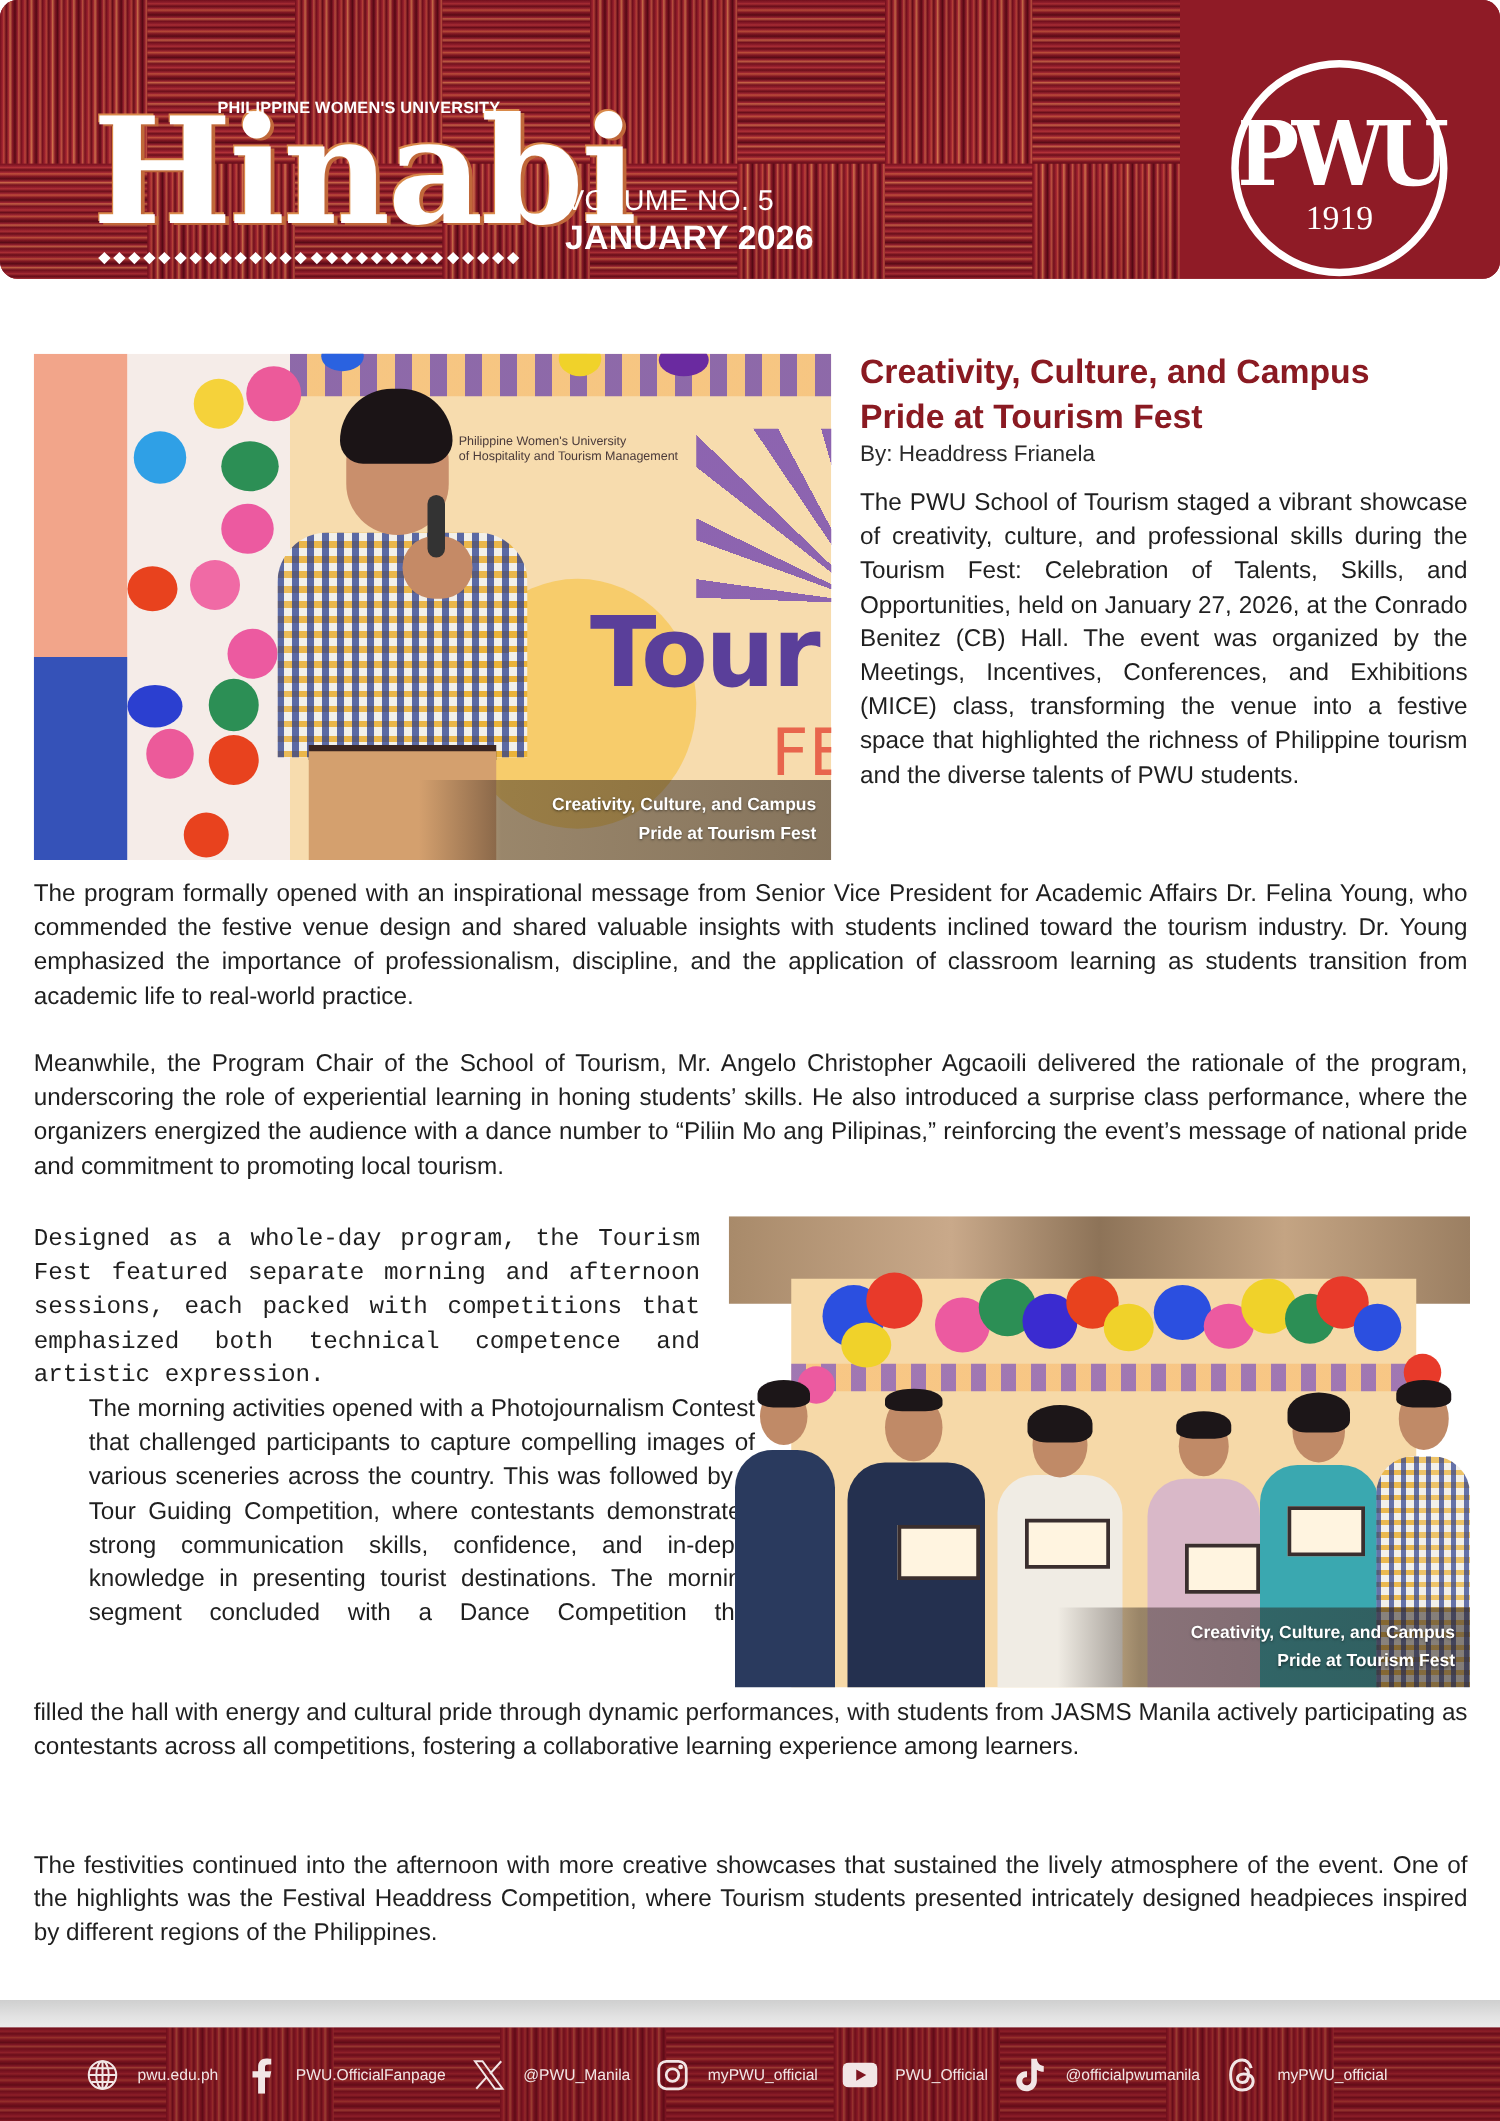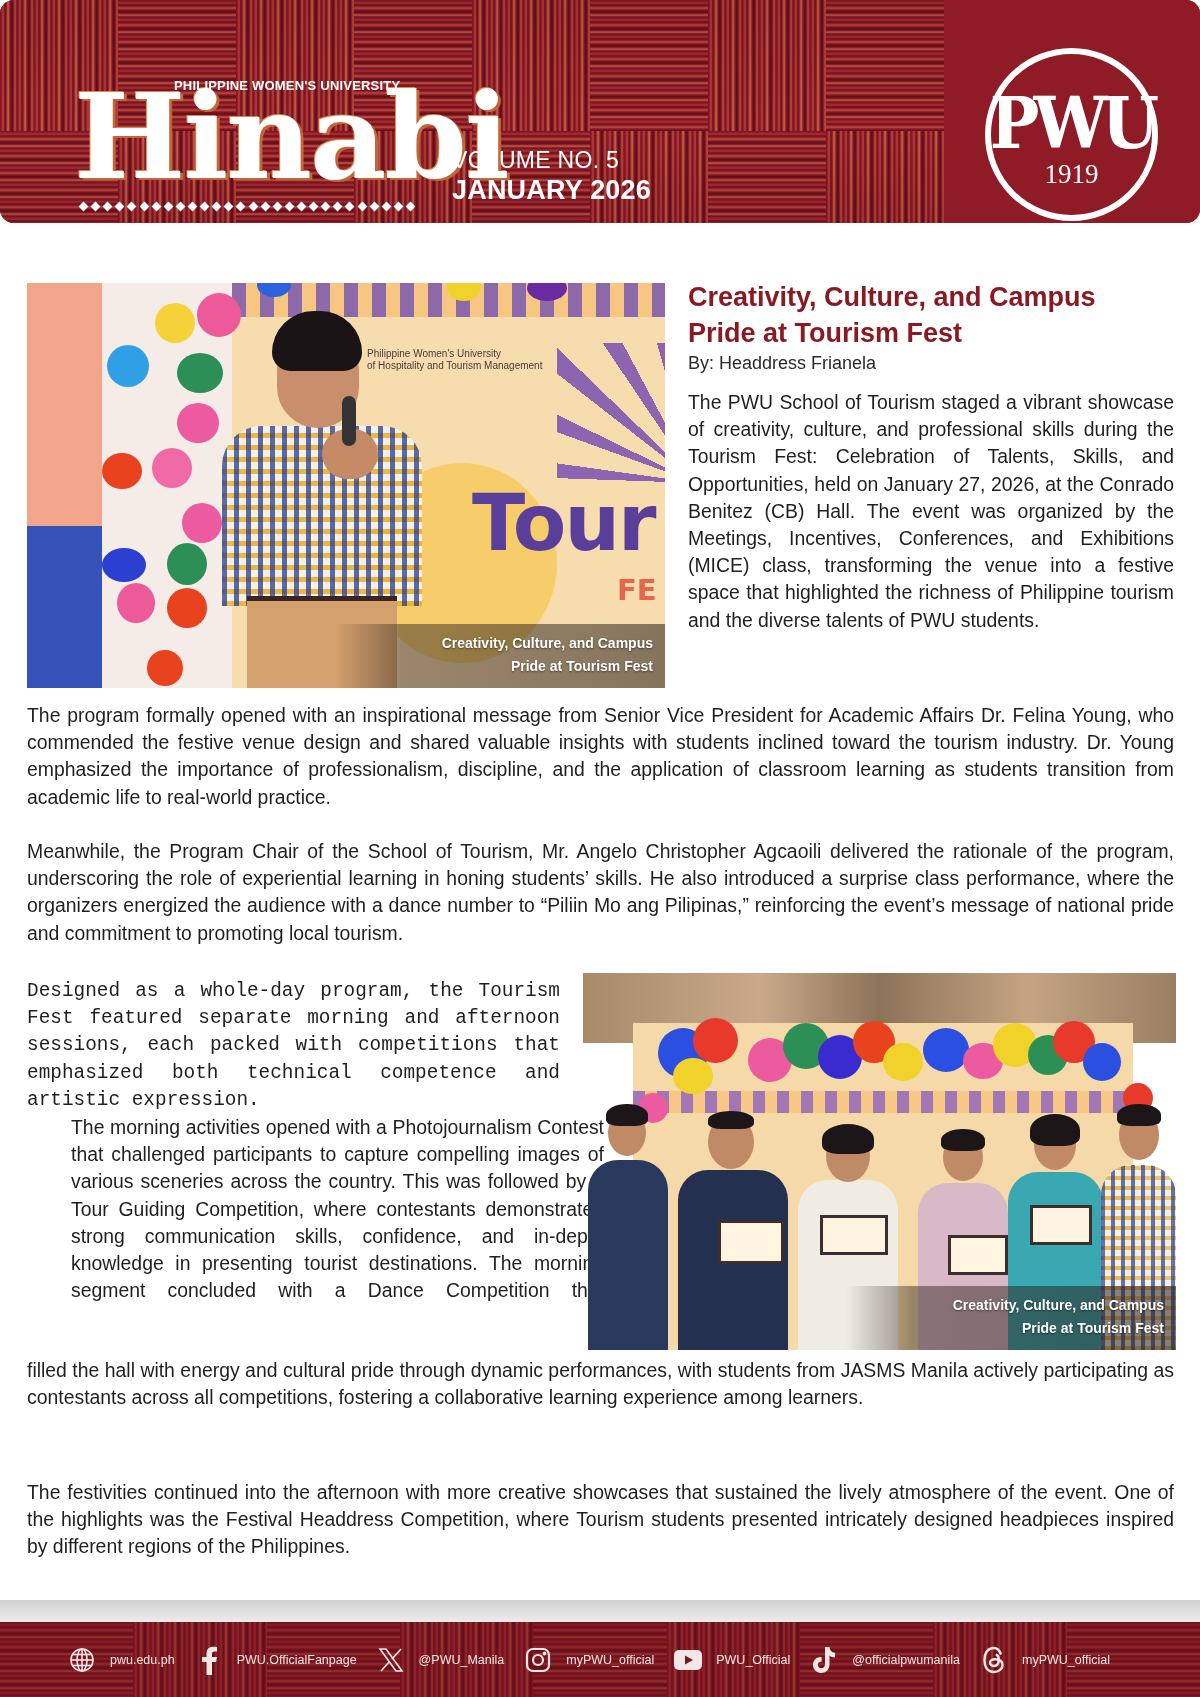--- a/index.html
+++ b/index.html
@@ -60,21 +60,21 @@
     background: linear-gradient(180deg, #f2a58a 0 60%, #3552b8 60% 100%); }
   .p1-column { position:absolute; left:75px; top:0; width:130px; height:405px; background:#f5ece8; }
   .p1-banner { position:absolute; left:205px; top:0; width:433px; height:405px; background: #f7dcae; }
   .p1-diamonds { position:absolute; left:205px; top:0; width:433px; height:34px;
     background: repeating-linear-gradient(90deg, #7b55a8 0 14px, #f6c27a 14px 28px); opacity: 0.85; }
   .p1-sun { position:absolute; left:530px; top:60px; width:140px; height:140px;
     background: repeating-conic-gradient(from 200deg at 100% 100%, #7a4fb0 0 6deg, transparent 6deg 18deg); opacity:0.85; }
   .p1-flower { position:absolute; left:340px; top:180px; width:190px; height:200px; border-radius:50%; background:#f6c85a; opacity:0.8; }
   .p1-tour { position:absolute; left:445px; top:195px; font-family:"DejaVu Sans", sans-serif; font-weight:700;
     font-size:78px; color:#5a3f9a; letter-spacing:-2px; }
-  .p1-fe { position:absolute; left:590px; top:290px; font-family:"DejaVu Sans", sans-serif; font-weight:700; font-size:29px; color:#e8654d; }
+  .p1-fe { position:absolute; left:590px; top:290px; font-family:"DejaVu Sans", sans-serif; font-weight:400; font-size:52px; color:#e8654d; }
   .p1-pwu { position:absolute; left:340px; top:65px; font-family:"Liberation Sans", sans-serif; font-size:10px; color:#4a3a3a; line-height:12px; }
   .pf { position:absolute; border-radius:50%; }
   .p1-person { position:absolute; left:195px; top:28px; width:200px; height:377px; }
   .p1-hair { position:absolute; left:50px; top:0; width:90px; height:60px; border-radius:45px 45px 20px 20px; background:#1b1416; }
   .p1-face { position:absolute; left:55px; top:22px; width:82px; height:95px; border-radius:40px 40px 45px 45px; background:#c98f6c; }
   .p1-shirt { position:absolute; left:0; top:115px; width:200px; height:180px; border-radius:40px 40px 0 0;
     background: repeating-linear-gradient(90deg, rgba(40,60,140,0.75) 0 5px, transparent 5px 12px),
                 repeating-linear-gradient(0deg, rgba(230,170,40,0.75) 0 5px, #f2f0ea 5px 12px); }
   .p1-pants { position:absolute; left:25px; top:290px; width:150px; height:90px; background:#d4a06e; }
   .p1-belt { position:absolute; left:25px; top:285px; width:150px; height:12px; background:#3a2520; }

